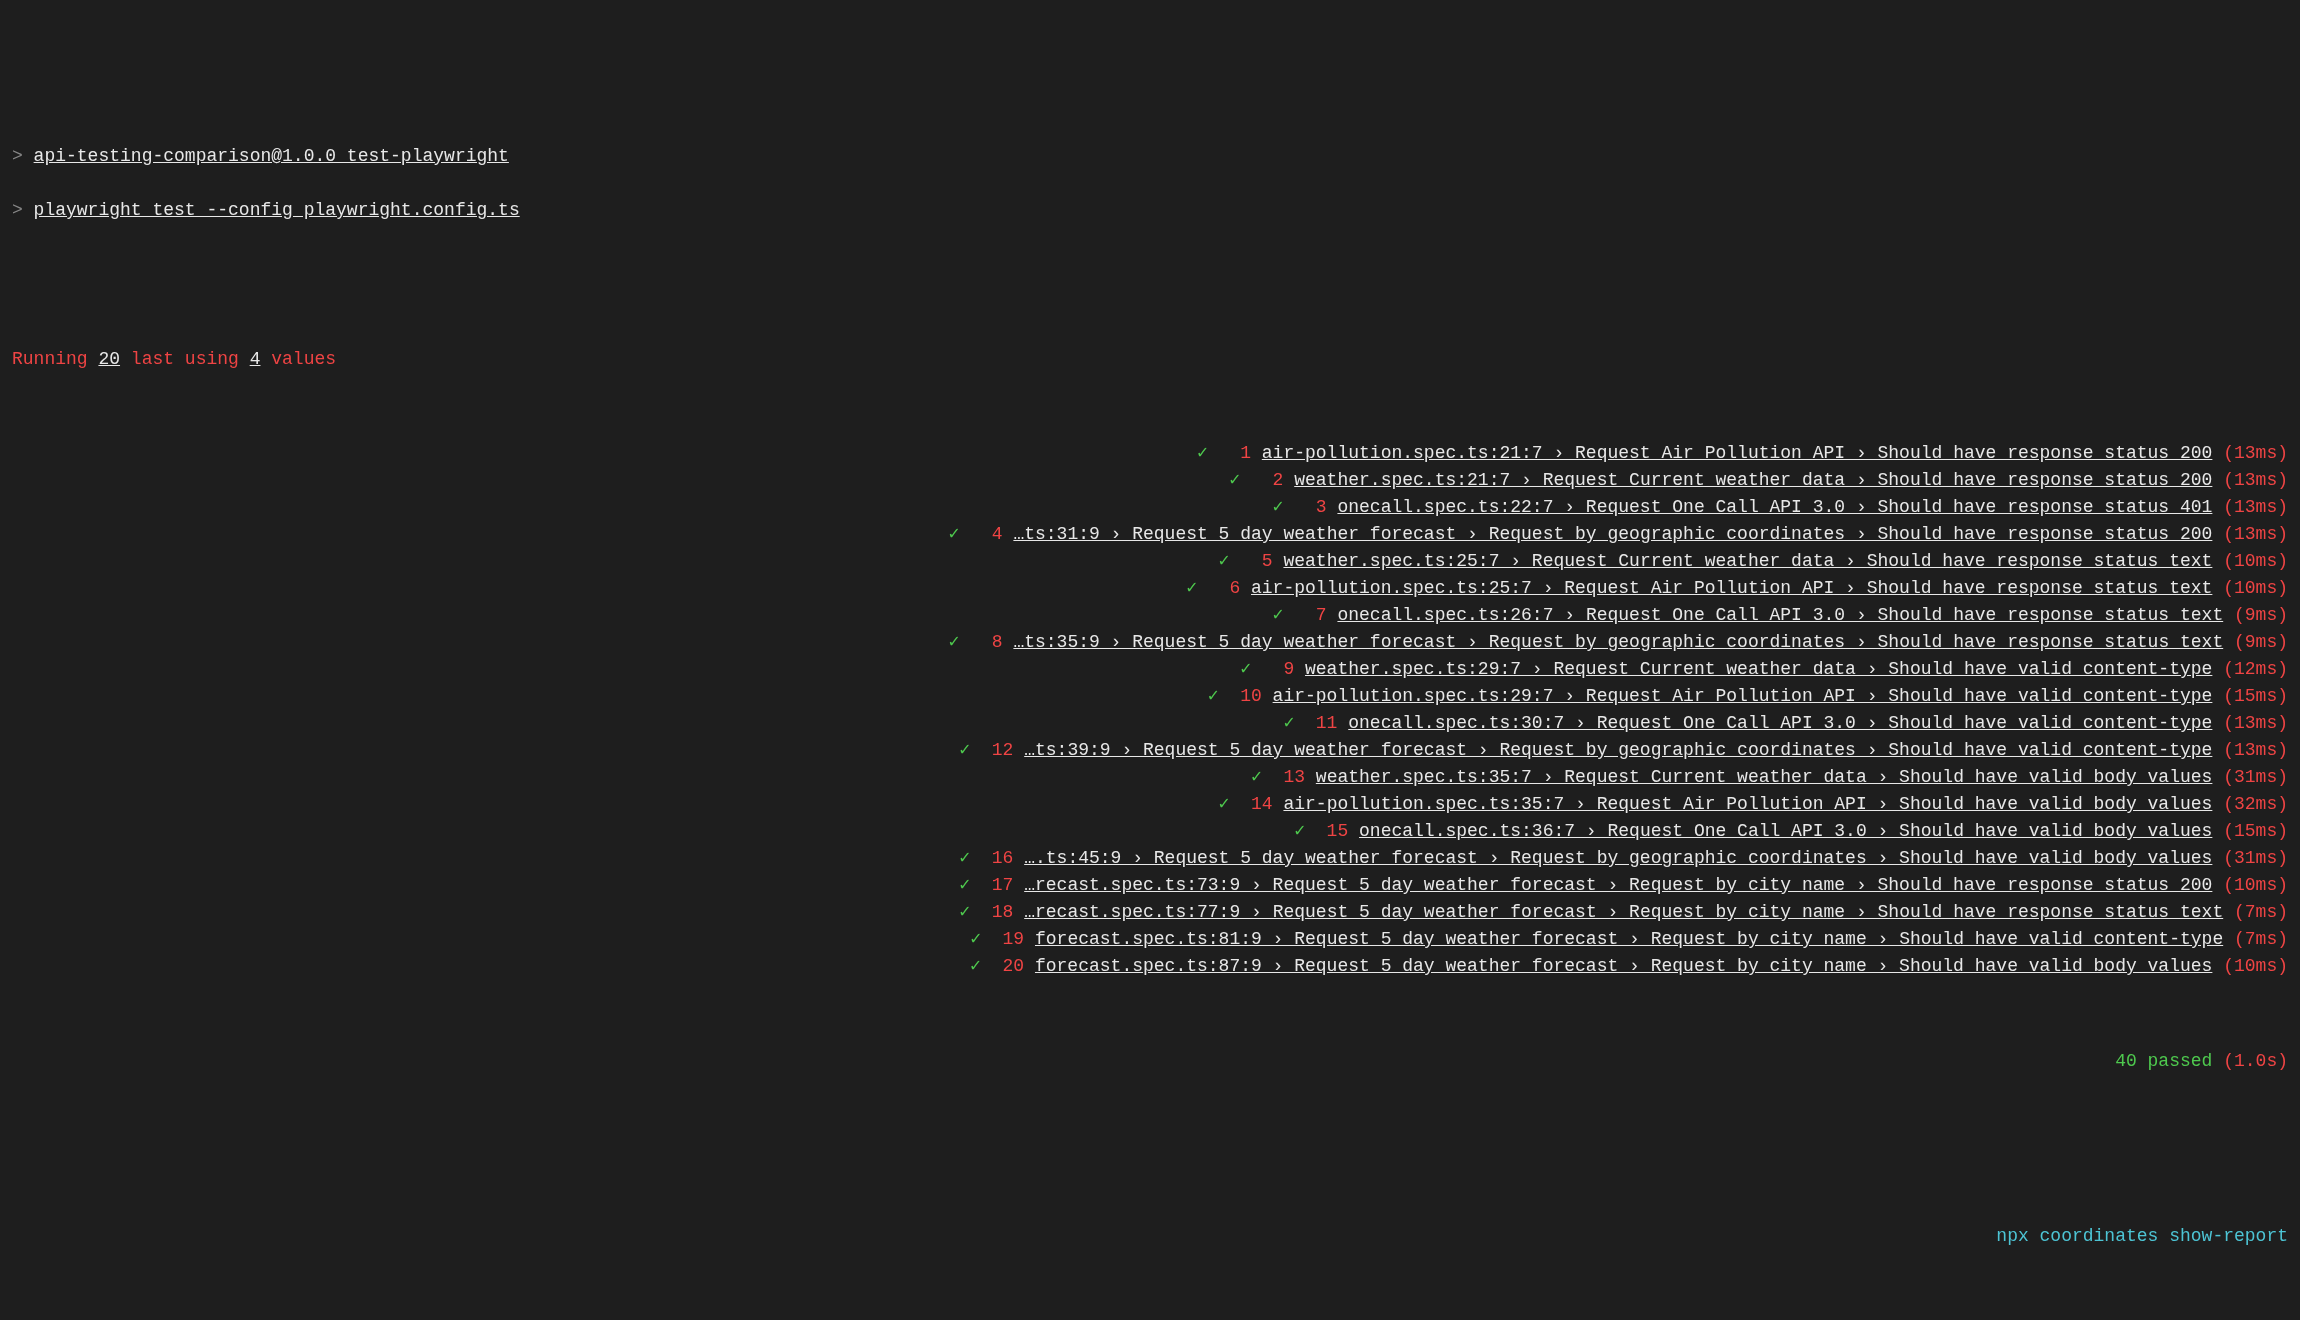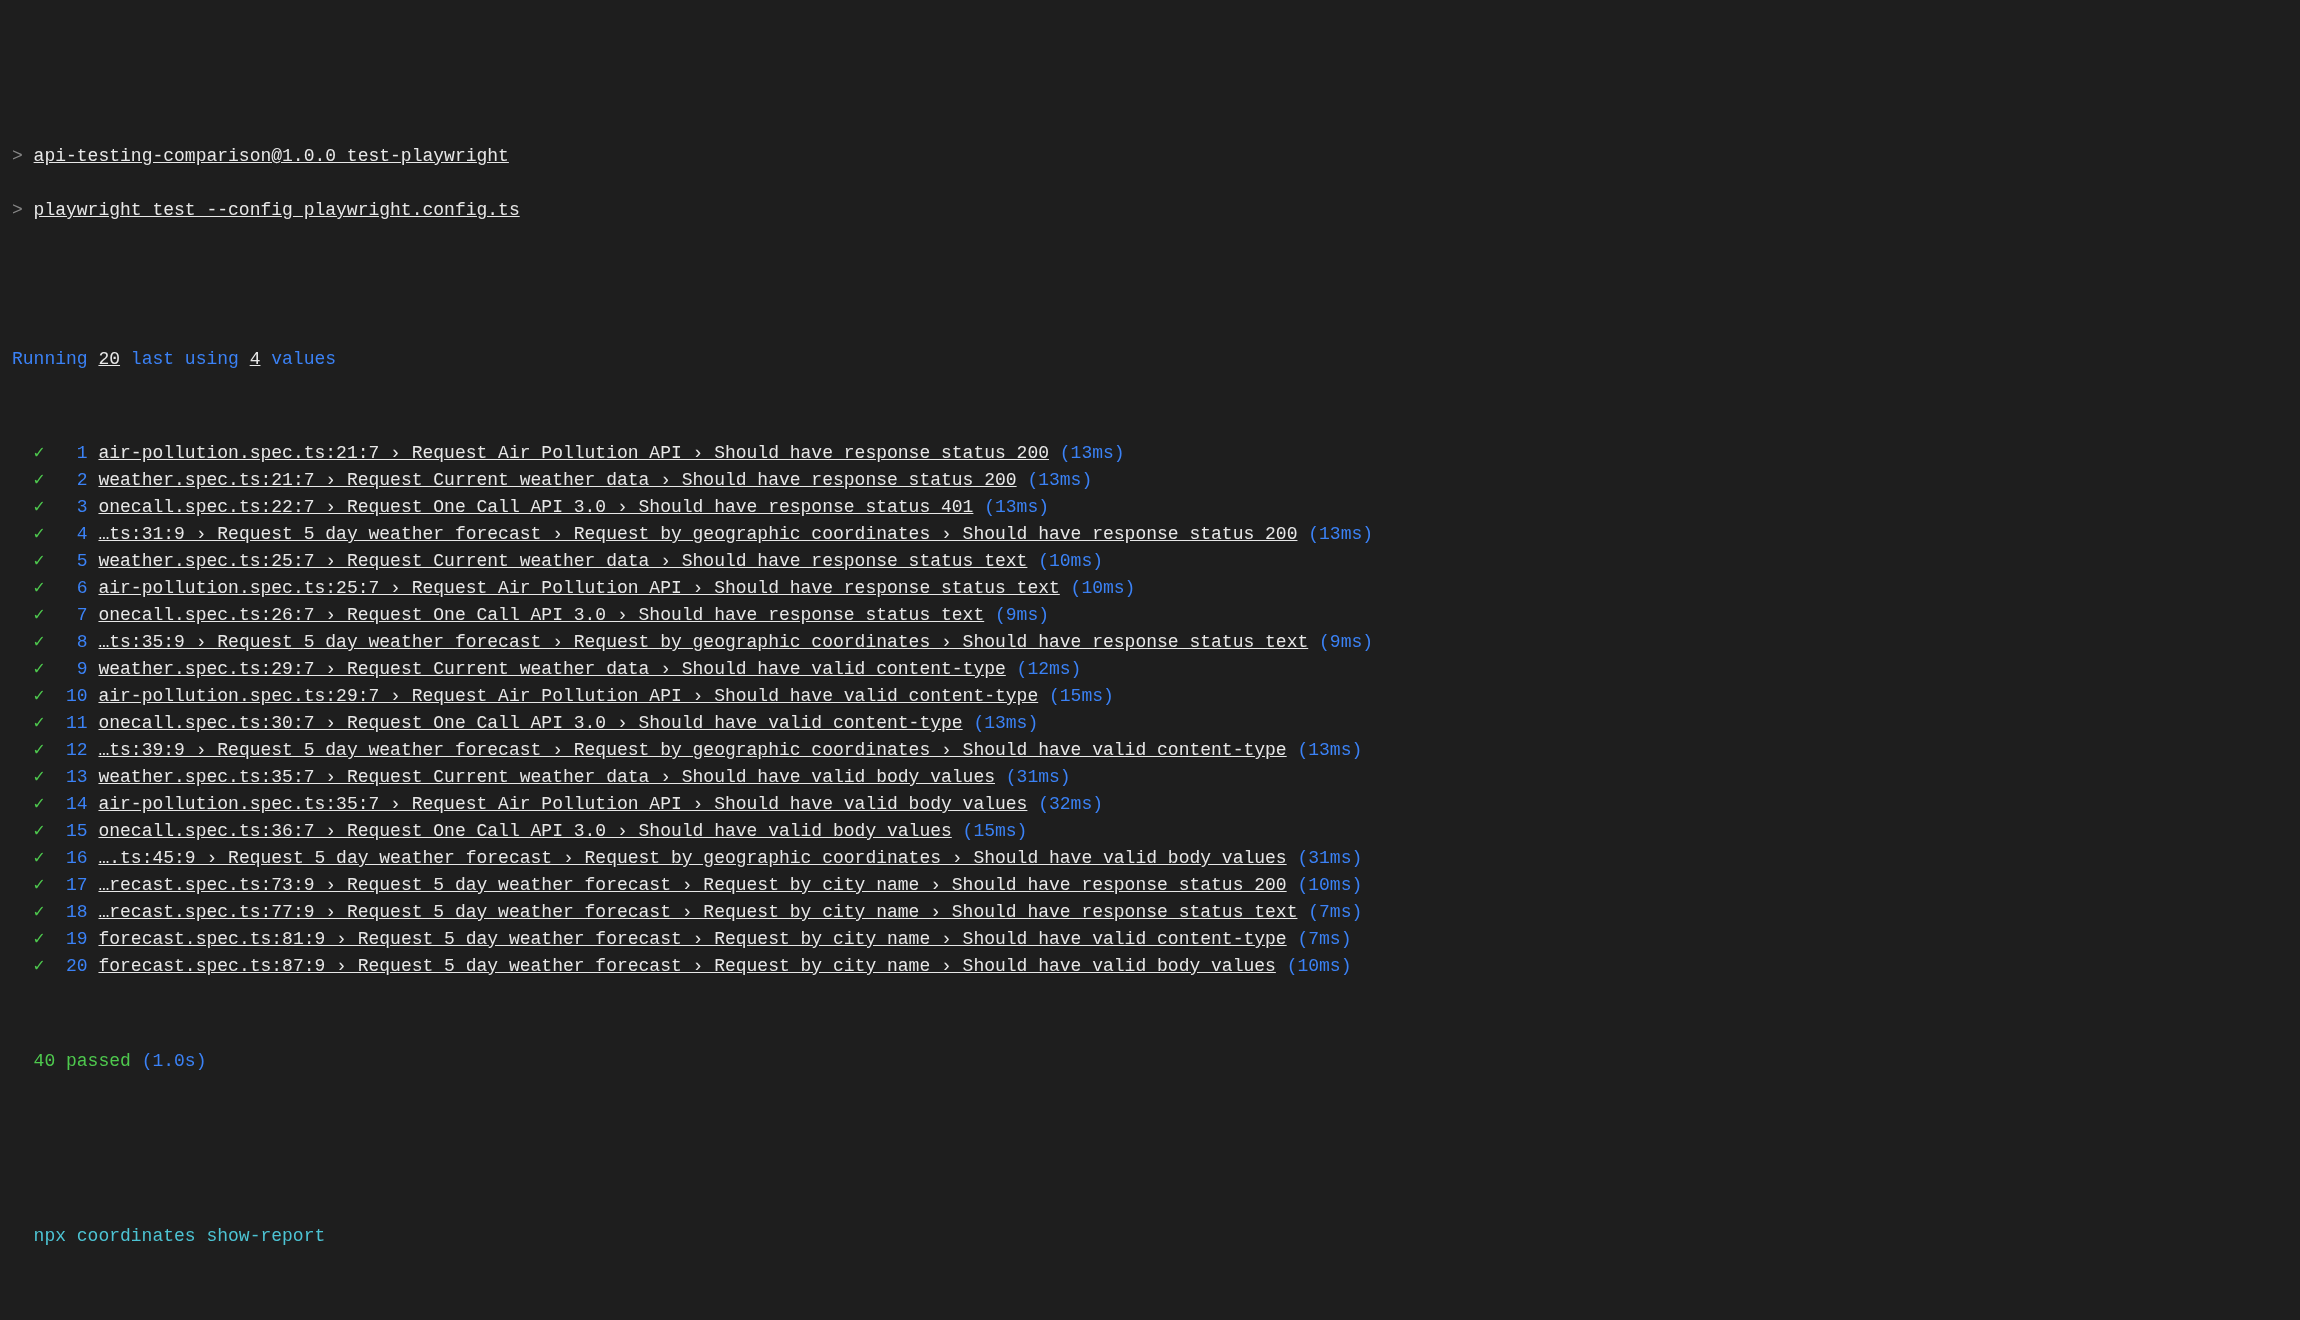--- a/index.html
+++ b/index.html
@@ -18,21 +18,21 @@
       overflow-x: auto;
     }
     .prompt {
       color: #888888;
     }
     .white {
       color: #e8e8e8;
       text-decoration: underline;
     }
     .gray {
-      color: #3b82f6;
+      color: #ef4444;
     }
     .green {
       color: #4ec94e;
     }
     .cyan {
       color: #4dc4d4;
     }
     .check {
       color: #4ec94e;
     }
@@ -40,20 +40,21 @@
       display: block;
     }
     .spacer {
       height: 1.5em;
     }
     .spacer-half {
       height: 0.75em;
     }
     .indent {
       padding-left: 2ch;
+      text-align: right;
     }
   </style>
 </head>
 <body>
 
 
 
 <div>
 <div><span class="prompt">&gt; </span><span class="white">api-testing-comparison@1.0.0 test-playwright</span></div>
 <div><span class="prompt">&gt; </span><span class="white">playwright test --config playwright.config.ts</span></div>

